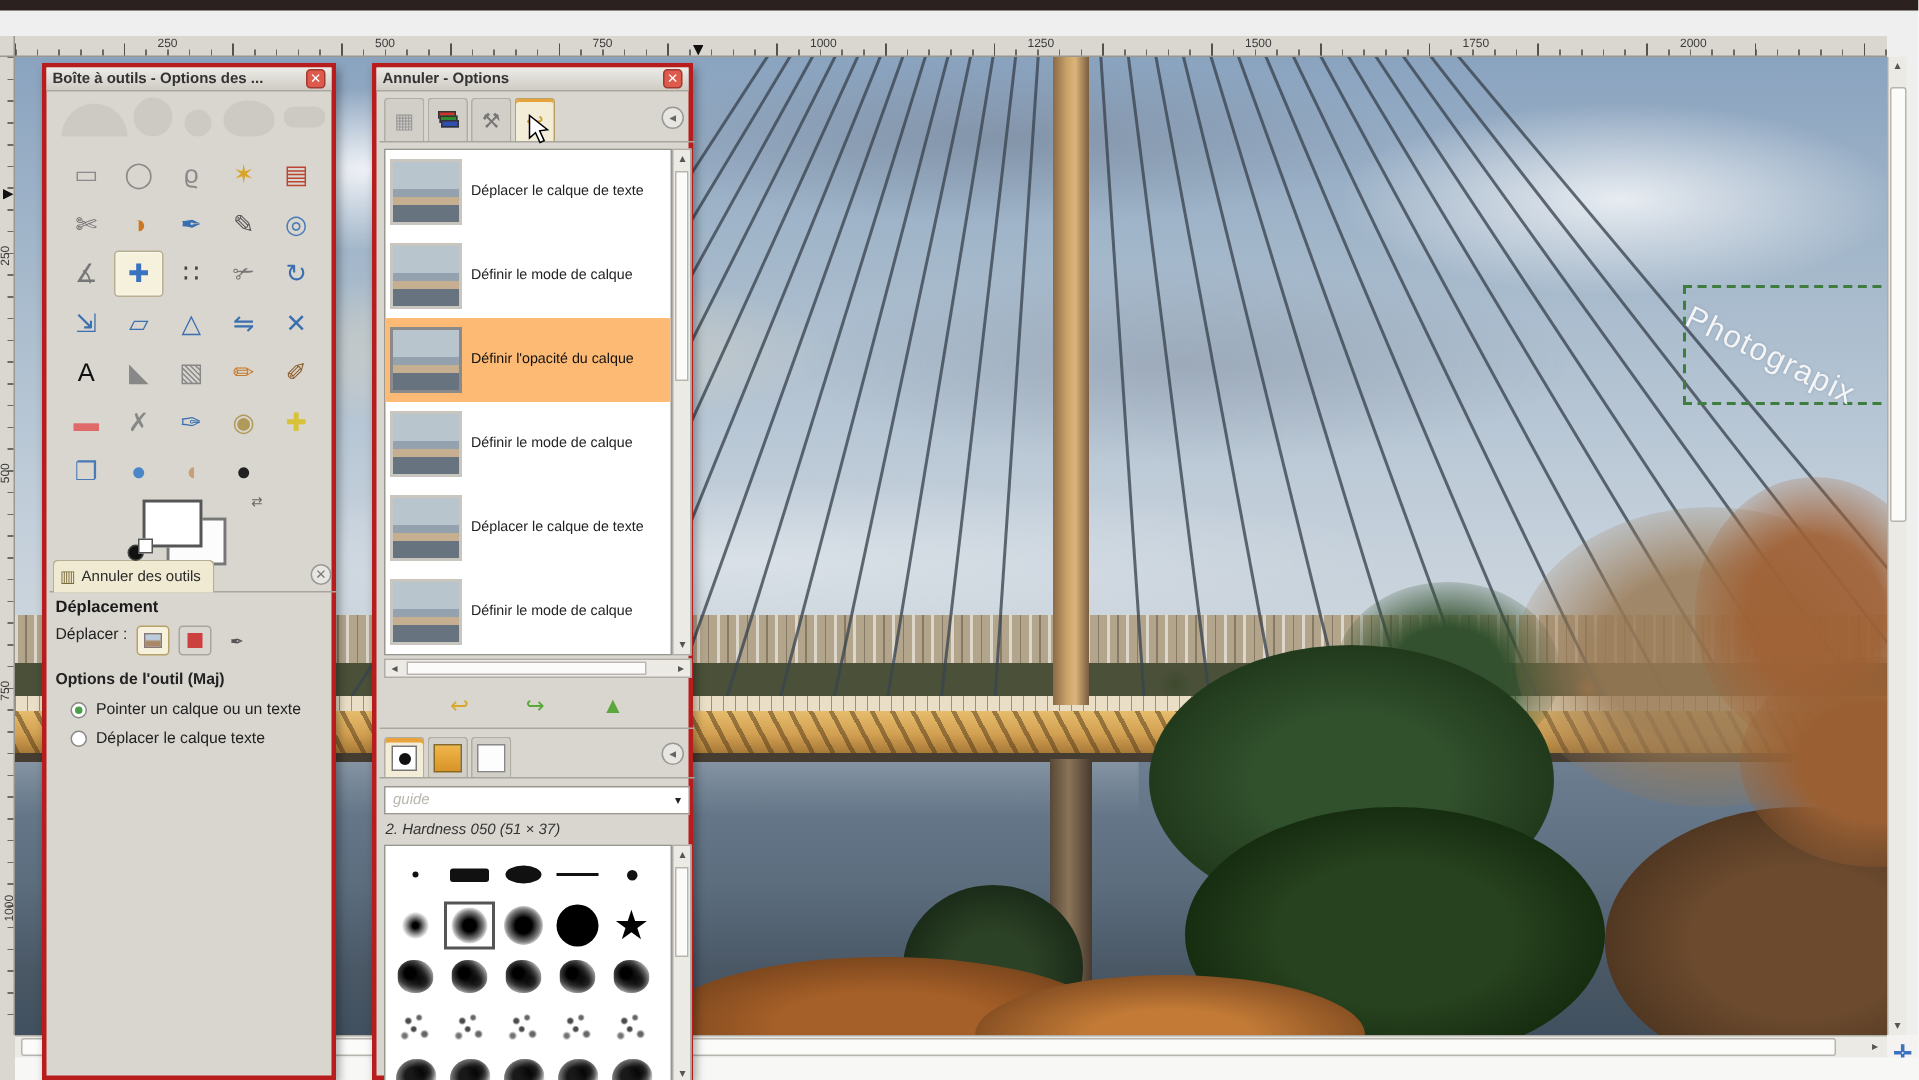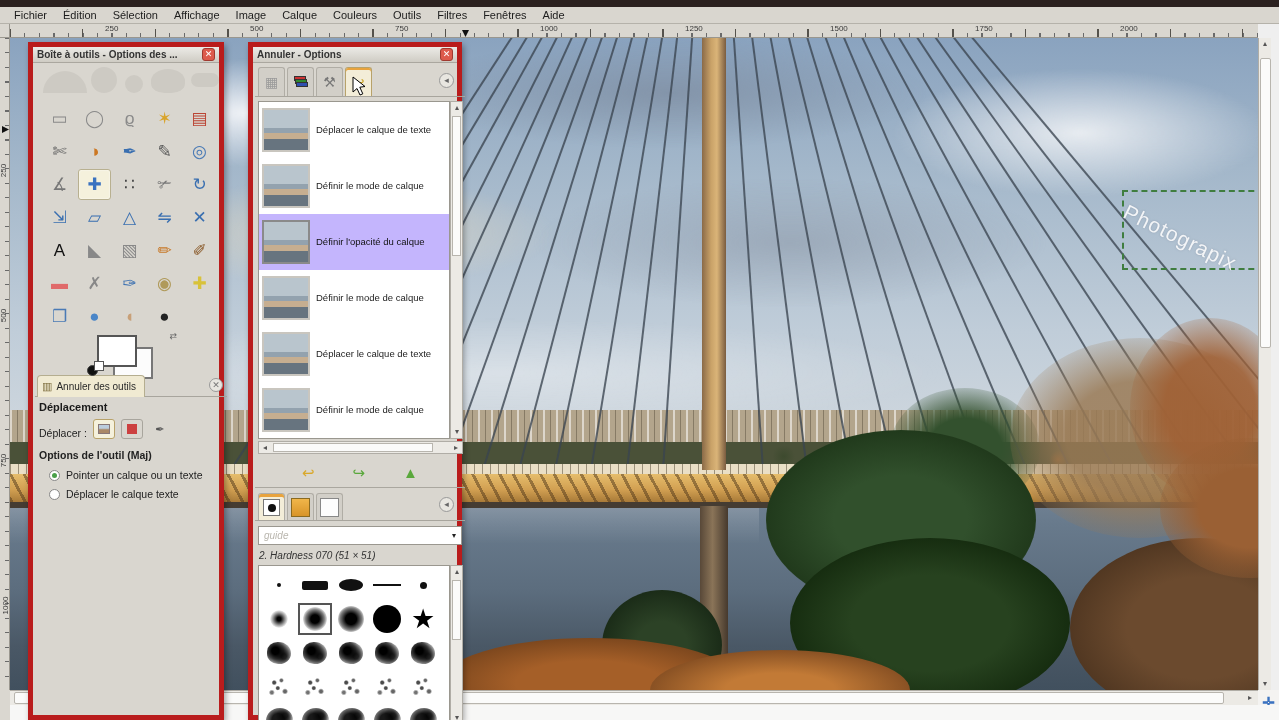--- a/index.html
+++ b/index.html
@@ -98,21 +98,21 @@
   .hscroll { position:absolute; left:10px; top:690px; width:1248px; height:15px;
     background:#eceae5; border-top:1px solid #b0ada6; }
   .hscroll .thumb { position:absolute; left:4px; top:1px; width:1210px; height:12px;
     background:#fbfbfa; border:1px solid #b8b5ae; border-radius:2px; }
   .nav-corner { position:absolute; left:1258px; top:690px; width:21px; height:30px;
     background:#f4f3f1; color:#3a72c0; font-size:15px; font-weight:bold; text-align:center; line-height:26px; }
   .bottom-strip { position:absolute; left:0; top:705px; width:1279px; height:15px; background:#f7f7f6; }
   .left-strip { position:absolute; left:0; top:690px; width:10px; height:30px; background:#dad7d0; }
 
   
-  .win { position:absolute; background:#d9d6cf; border:5px solid #b91c1c;
+  .win { position:absolute; background:#d9d6cf; border:3px solid #b91c1c;
     box-shadow:2px 3px 6px rgba(0,0,0,.35); }
   .titlebar { position:relative; height:16px; background:linear-gradient(180deg,#ecebe7,#cfccc4);
     border-bottom:1px solid #aaa79f; display:flex; align-items:center; padding:0 4px; }
   .titlebar .ttext { font-size:10px; font-weight:bold; color:#333; white-space:nowrap;
     overflow:hidden; flex:1; }
   .closebox { width:13px; height:13px; background:#dd5a4c; border:1px solid #a03a30; border-radius:3px;
     color:#fff; font-size:9px; line-height:11px; text-align:center; cursor:pointer; }
 
   
   #toolbox { left:28px; top:42px; width:196px; height:678px; }
@@ -142,21 +142,21 @@
     border-bottom:1px solid #a8a59d; }
   .opt-tab { position:absolute; left:2px; top:0; height:22px; padding:0 8px 0 4px;
     background:#f0ead2; border:1px solid #b5ae90; border-bottom:none; border-radius:4px 4px 0 0;
     display:flex; align-items:center; gap:4px; }
   .opt-tab .ticon { font-size:11px; color:#7a6a3a; }
   .opt-tab .tlabel { font-size:10px; color:#2a2a2a; }
   .opt-close { position:absolute; right:4px; top:3px; width:14px; height:14px; border:1px solid #999;
     border-radius:50%; font-size:9px; color:#777; text-align:center; line-height:12px; background:#e8e6e0; }
   .opt-body { position:absolute; left:6px; top:354px; width:184px; }
   .opt-heading { font-size:11px; font-weight:bold; color:#1a1a1a; margin-bottom:6px; }
-  .opt-moverow { display:flex; align-items:flex-end; gap:6px; margin-bottom:10px; }
+  .opt-moverow { display:flex; align-items:flex-start; gap:6px; margin-bottom:10px; }
   .opt-movelabel { font-size:10.5px; color:#222; }
   .mvbtn { width:22px; height:20px; border:1px solid #a8a59d; border-radius:3px; background:#d9d6cf;
     display:flex; align-items:center; justify-content:center; font-size:11px; }
   .mvbtn.active { background:#f5f1dc; border-color:#b8a26a; }
   .mv-thumb { width:12px; height:10px; background:linear-gradient(180deg,#bcd 40%,#a86 60%); border:1px solid #877; }
   .mv-red { width:10px; height:10px; background:#cc4040; }
   .opt-hint { font-size:10.5px; font-weight:bold; color:#222; margin-bottom:8px; }
   .radio-row { display:flex; align-items:center; gap:6px; margin:7px 0 0 10px; }
   .radio { width:11px; height:11px; border-radius:50%; border:1px solid #888; background:#fff; position:relative; }
   .radio.on::after { content:""; position:absolute; left:2px; top:2px; width:5px; height:5px;
@@ -173,21 +173,21 @@
   .icon-layers { position:relative; width:14px; height:12px; }
   .icon-layers i { position:absolute; display:block; width:12px; height:5px; border:1px solid #333; }
   .icon-layers i:nth-child(1){ left:0; top:0; background:#cc3333; }
   .icon-layers i:nth-child(2){ left:1px; top:3px; background:#2f8a2f; }
   .icon-layers i:nth-child(3){ left:2px; top:6px; background:#2f4fb0; }
   .menu-chevron { position:absolute; right:3px; top:8px; width:15px; height:15px; border:1px solid #999;
     border-radius:50%; background:#e8e6e0; font-size:9px; color:#666; text-align:center; line-height:13px; }
   .undolist { position:absolute; left:5px; top:54px; width:192px; height:338px; background:#fff;
     border:1px solid #9a978f; overflow:hidden; }
   .uitem { height:56px; display:flex; align-items:center; gap:6px; padding-left:3px; }
-  .uitem.sel { background:#c4b5fd; }
+  .uitem.sel { background:#fdba74; }
   .uthumb { width:48px; height:44px; border:2px solid #c9c6bf; background:
     linear-gradient(180deg,#b9c5cd 0 45%,#93a2ae 45% 58%,#c6ae90 58% 72%,#67747f 72% 100%); }
   .uitem.sel .uthumb { border-color:#8a8a8a; }
   .ulabel { font-size:9.5px; color:#222; width:128px; line-height:1.2; }
   .uitem.sel .ulabel { color:#111; }
   .list-vscroll { position:absolute; left:197px; top:54px; width:13px; height:338px;
     background:#eceae5; border:1px solid #b0ada6; }
   .list-vscroll .thumb { position:absolute; left:1px; top:14px; width:9px; height:140px;
     background:#fbfbfa; border:1px solid #b8b5ae; }
   .list-hscroll { position:absolute; left:5px; top:394px; width:205px; height:13px;
@@ -251,33 +251,20 @@
   .cursor-arrow { position:absolute; left:352px; top:76px; z-index:60; }
   .ubtn-undo { color:#d9a82a; } .ubtn-redo { color:#5aa83c; } .ubtn-clear { color:#5aa83c; }
 </style>
 </head>
 <body>
 
 <div id="root">
 
   <div class="top-strip"></div>
 
-  <div class="menubar">
-      <span class="menu-item">Fichier</span>
-      <span class="menu-item">Édition</span>
-      <span class="menu-item">Sélection</span>
-      <span class="menu-item">Affichage</span>
-      <span class="menu-item">Image</span>
-      <span class="menu-item">Calque</span>
-      <span class="menu-item">Couleurs</span>
-      <span class="menu-item">Outils</span>
-      <span class="menu-item">Filtres</span>
-      <span class="menu-item">Fenêtres</span>
-      <span class="menu-item">Aide</span>
-    </div>
 
   <div class="ruler-corner"></div>
   <div class="hruler">
       <span class="hlab" style="left: 95px;">250</span>
       <span class="hlab" style="left: 240px;">500</span>
       <span class="hlab" style="left: 385px;">750</span>
       <span class="hlab" style="left: 530px;">1000</span>
       <span class="hlab" style="left: 675px;">1250</span>
       <span class="hlab" style="left: 820px;">1500</span>
       <span class="hlab" style="left: 965px;">1750</span>
@@ -604,21 +591,21 @@
         <div class="btab" style="left: 61px;">
           <span class="bt-white"></span>
         </div>
       </div>
     <div class="bchevron" style="top:450px;">◂</div>
 
     <div class="bcombo">
       <span class="ph">guide</span>
       <span class="dd">▾</span>
     </div>
-    <div class="bname">2. Hardness 070 (51 × 51)</div>
+    <div class="bname">2. Hardness 050 (51 × 37)</div>
 
     <div class="bgridwrap">
       <div class="bgrid">
           <div class="bcell">
             <span class="b-micro-dot"></span>
           </div>
           <div class="bcell">
             <span class="b-block-bar"></span>
           </div>
           <div class="bcell">

